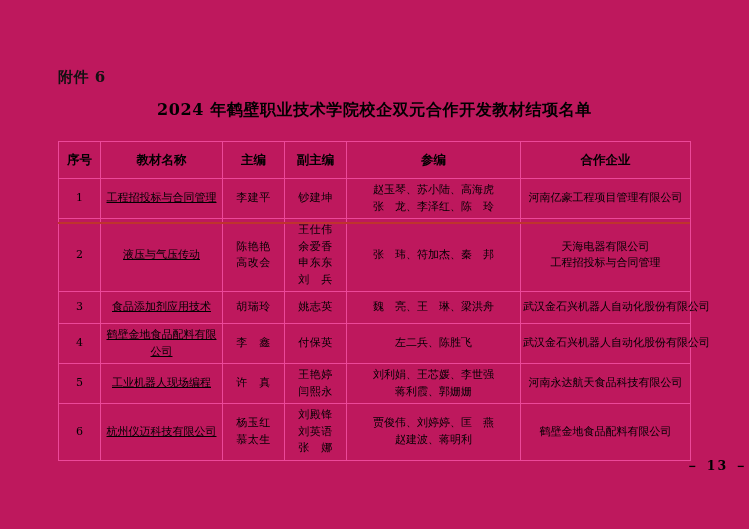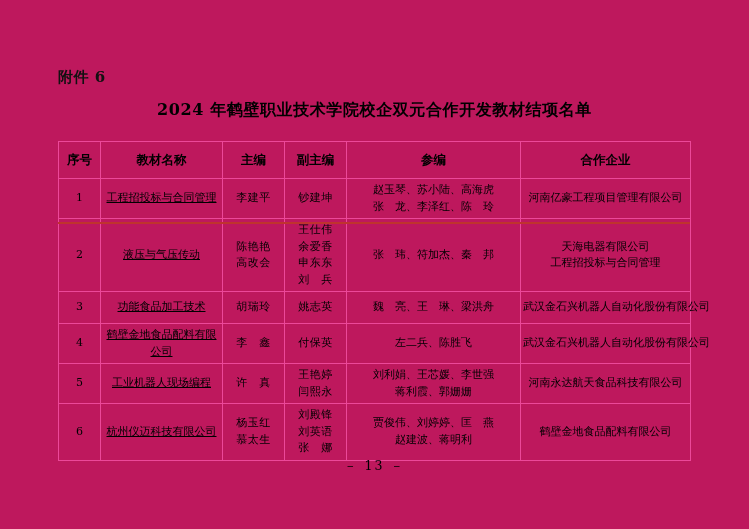--- a/index.html
+++ b/index.html
@@ -107,25 +107,26 @@
     top: 222px;
     width: 632px;
     height: 1.6px;
     background: #c0332e;
   }
   .page-number {
     position: absolute;
     left: 0;
     right: 0;
     top: 458px;
-    text-align: center;
+    text-align: right;
     font-family: "DejaVu Serif", "Liberation Serif", serif;
     font-size: 12.5px;
     letter-spacing: 2px;
     color: #000;
+    font-weight: bold;
   }
 </style>
 </head>
 <body>
 
 <div class="page">
 
   <div class="attachment-label">附件 6</div>
 
   <div class="doc-title">2024 年鹤壁职业技术学院校企双元合作开发教材结项名单</div>
@@ -180,21 +181,21 @@
           <td class="cell-part">
             <span class="stack-line">张　玮、符加杰、秦　邦</span>
           </td>
           <td class="cell-company">
             <span class="stack-line">天海电器有限公司</span>
             <span class="stack-line">工程招投标与合同管理</span>
           </td>
         </tr>
         <tr style="height: 32px;">
           <td class="cell-no">3</td>
-          <td class="cell-name">功能食品加工技术</td>
+          <td class="cell-name">食品添加剂应用技术</td>
           <td class="cell-editor">胡瑞玲</td>
           <td class="cell-editor">姚志英</td>
           <td class="cell-part">
             <span class="stack-line">魏　亮、王　琳、梁洪舟</span>
           </td>
           <td class="cell-company">
             <span class="stack-line">武汉金石兴机器人自动化股份有限公司</span>
           </td>
         </tr>
         <tr style="height: 34px;">

